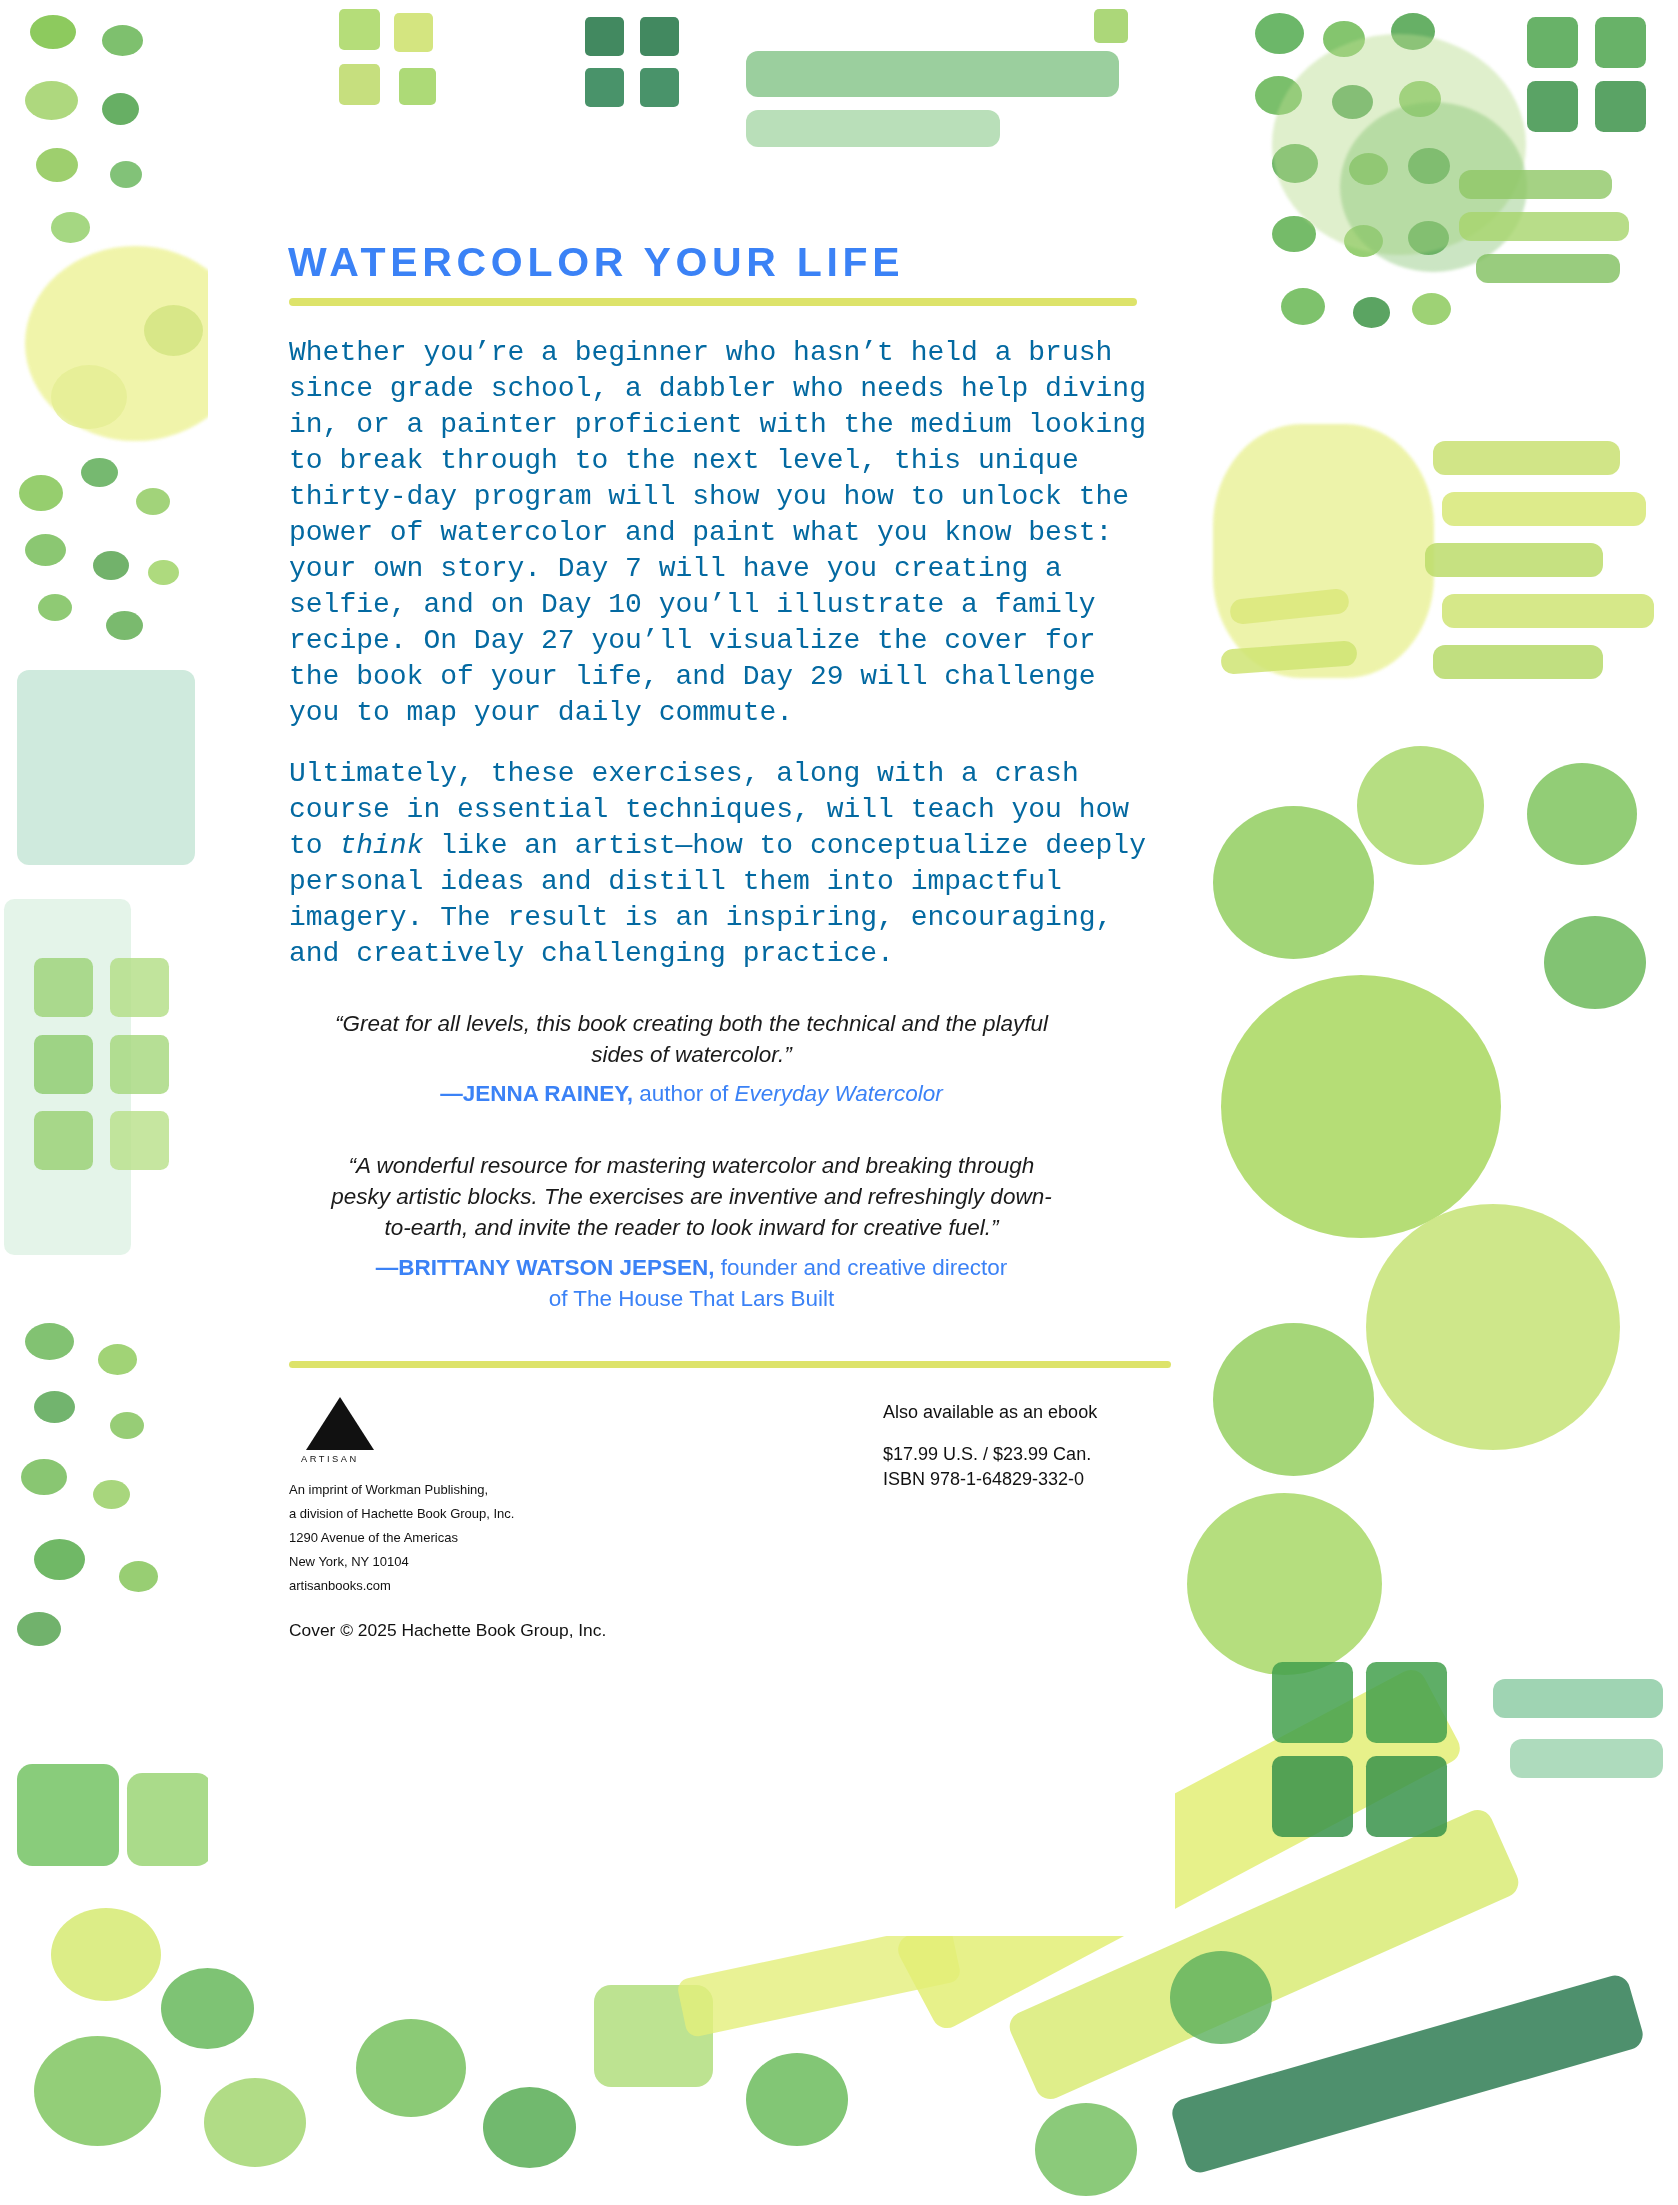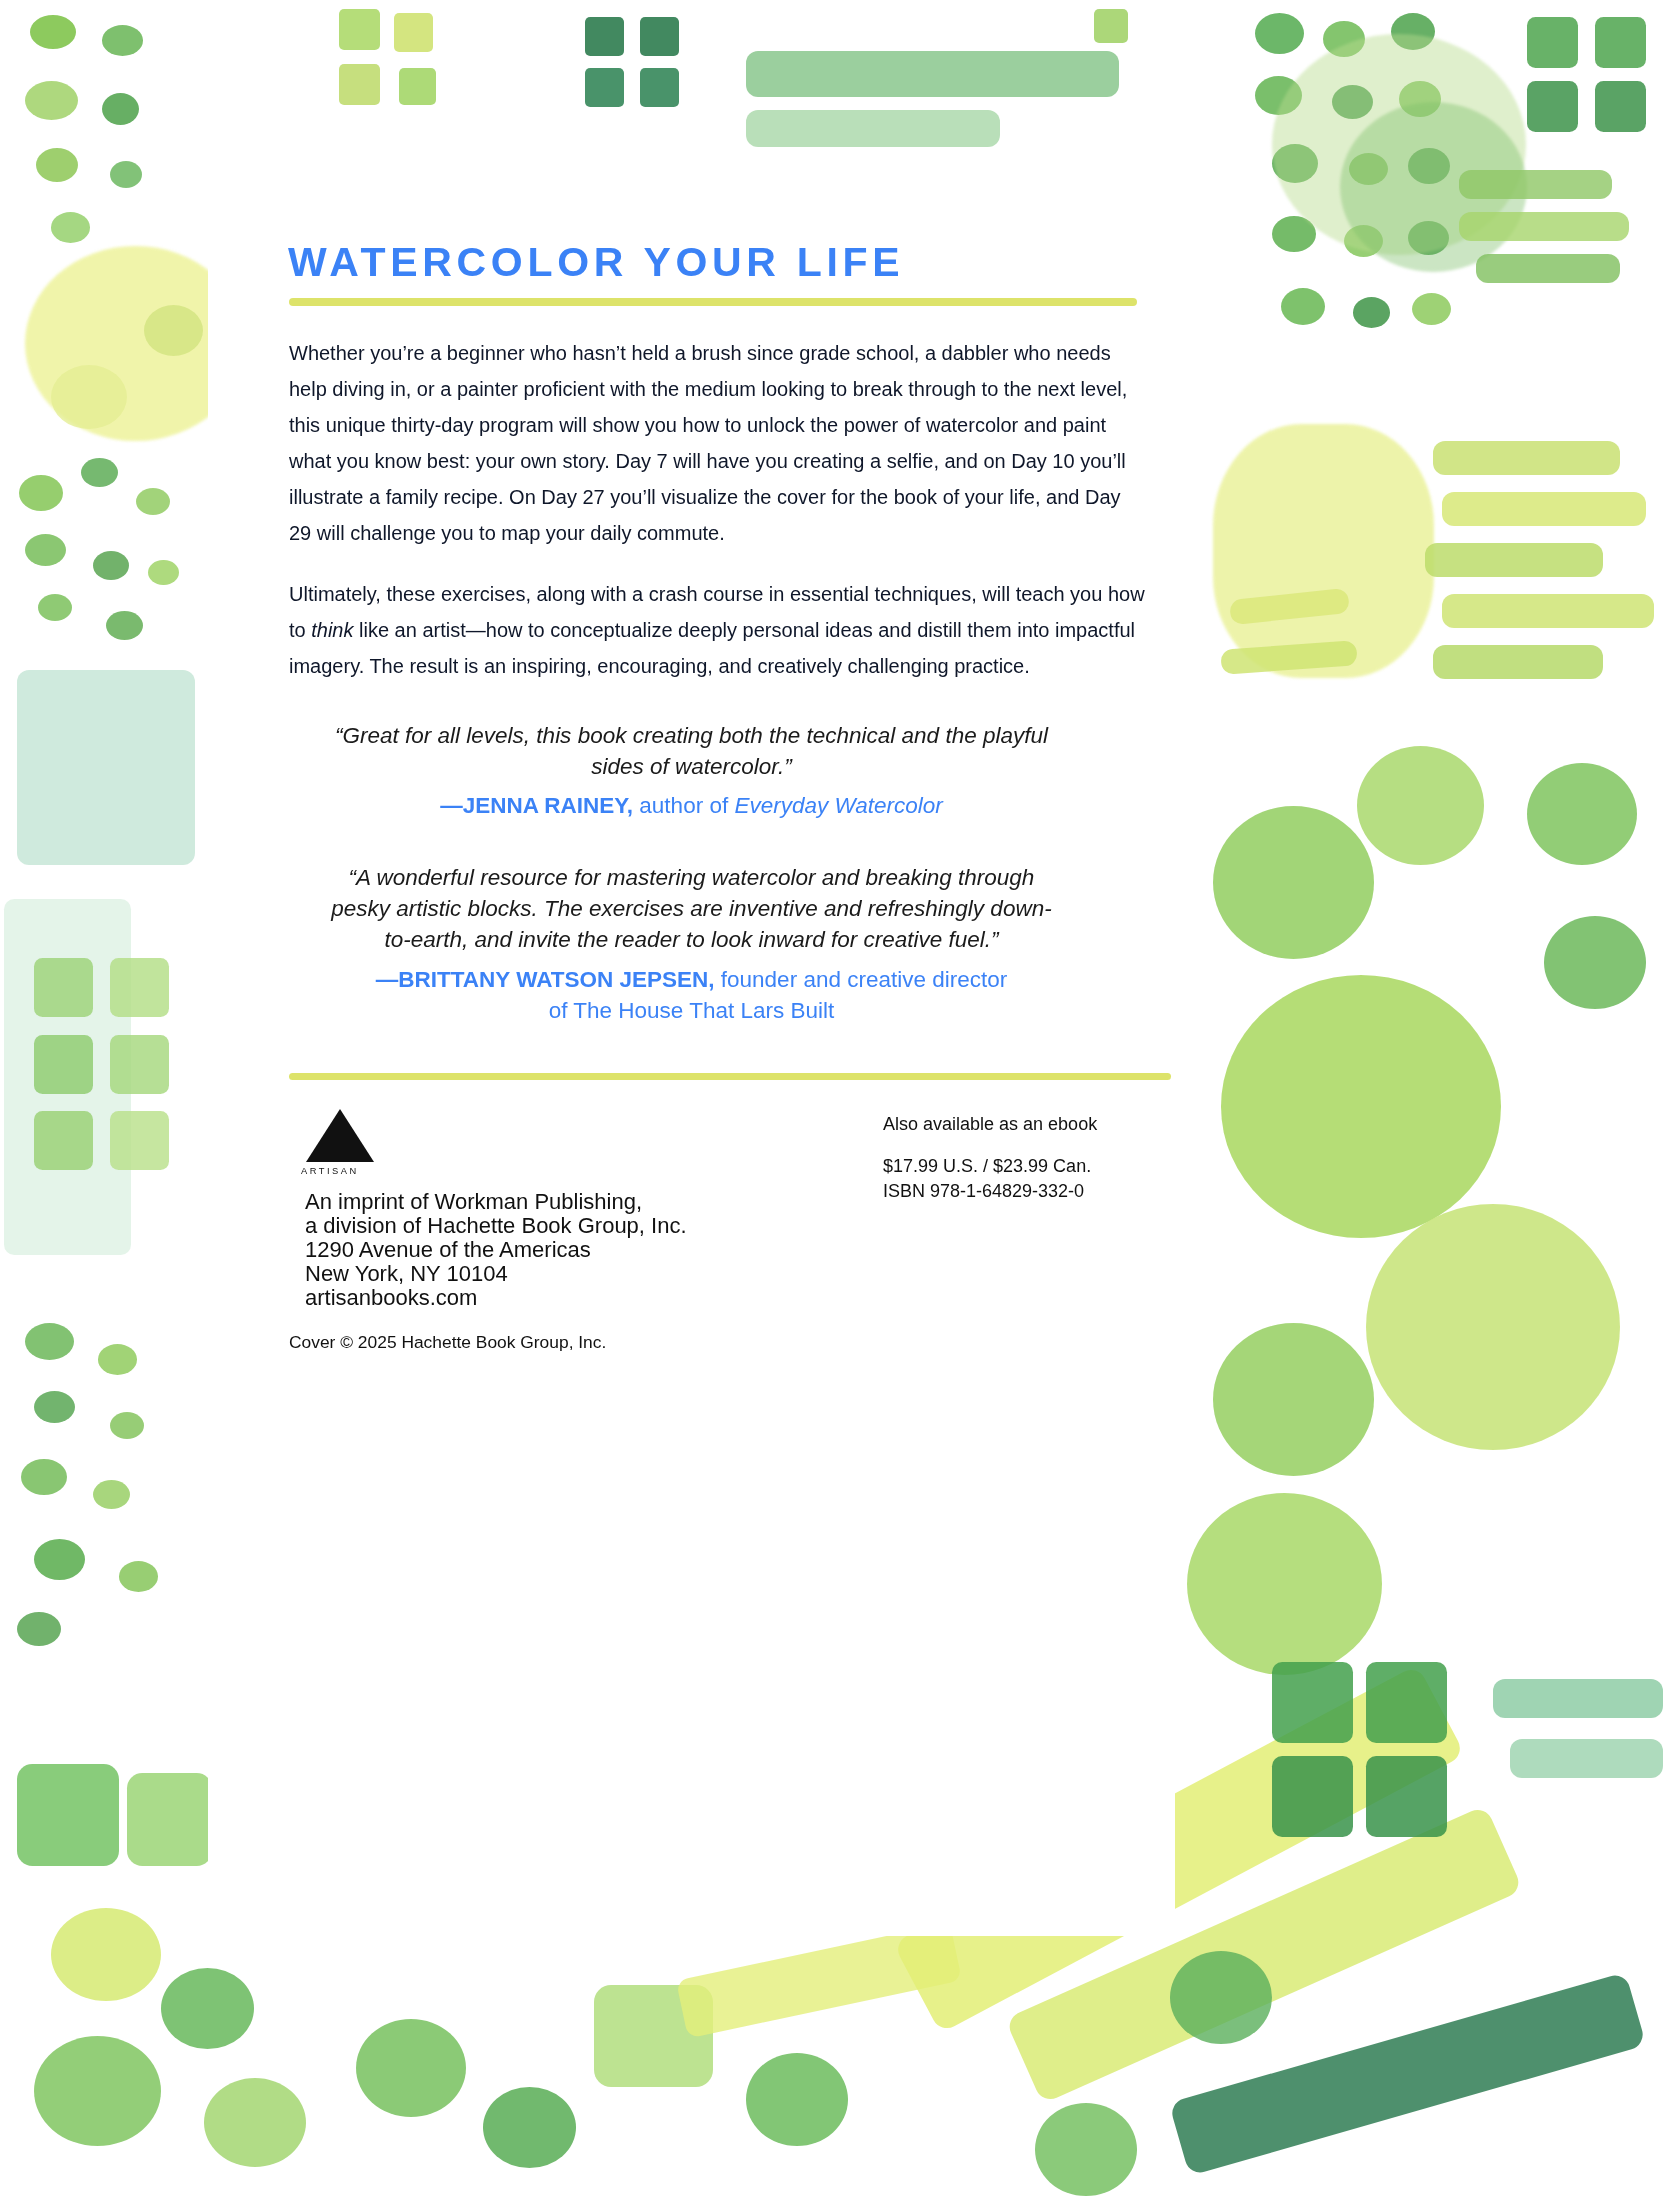--- a/index.html
+++ b/index.html
@@ -80,24 +80,24 @@
     background: #d9e05a;
     border-radius: 4.2px;
     opacity: 0.9;
   }
 
   .body-col {
     margin: 29px 0 0 39px;
     width: 857px;
   }
   .body-col p {
-    font-family: Liberation Sans, sans-serif;
-    font-size: 20px;
+    font-family: Liberation Mono, monospace;
+    font-size: 28px;
     line-height: 36px;
-    color: #0f172a;
+    color: #0369a1;
     margin: 0 0 25.4px 0;
   }
   .body-col p em { font-style: italic; }
 
   .quotes {
     margin: 36px auto 0 auto;
     width: 746px;
     text-align: center;
   }
   .quote-text {
@@ -146,24 +146,23 @@
     font-family: "Liberation Sans", sans-serif;
     font-size: 9.3px;
     letter-spacing: 2.5px;
     color: #111111;
     margin-top: 4.2px;
     margin-left: 12px;
   }
   .imprint-lines {
     margin-top: 13.6px;
     font-family: "Liberation Sans", sans-serif;
-    font-size: 22px;
+    font-size: 13px;
     line-height: 24px;
     color: #111111;
-    margin-left: 16px;
   }
   .copyline {
     margin-top: 22px;
     font-family: "Liberation Sans", sans-serif;
     font-size: 17.4px;
     color: #111111;
   }
 
   .ebook { position: absolute; left: 594px; top: 5.1px; width: 280px; }
   .ebook-title {

